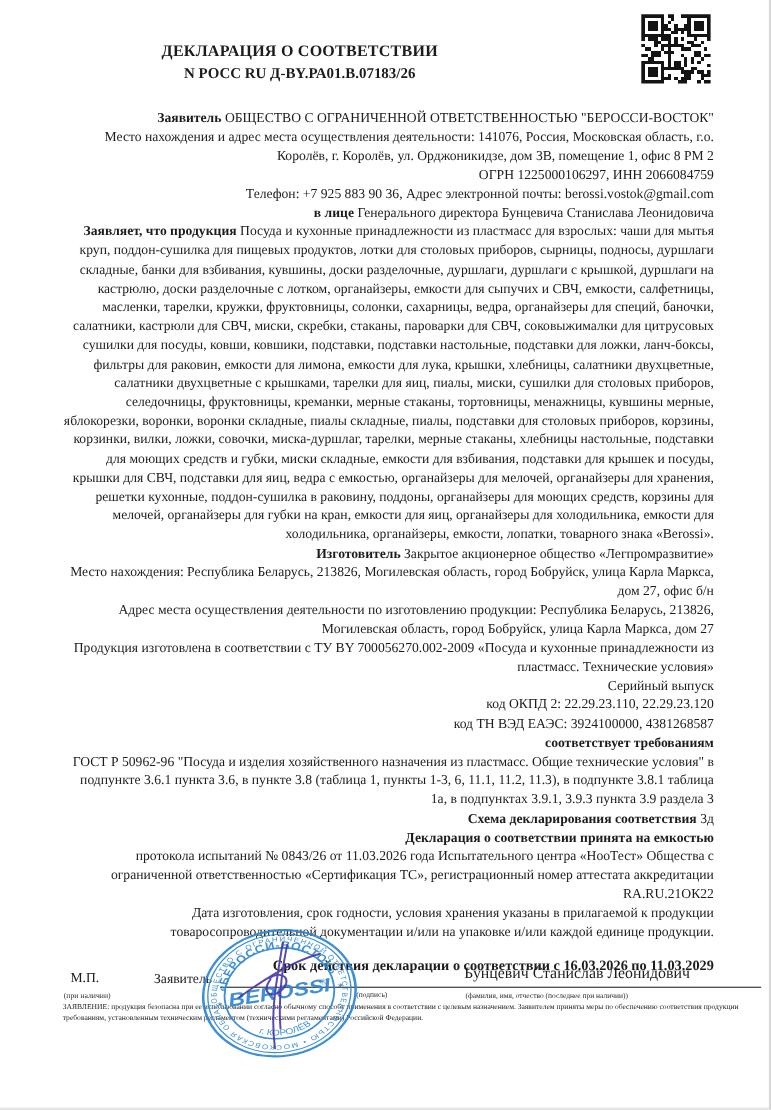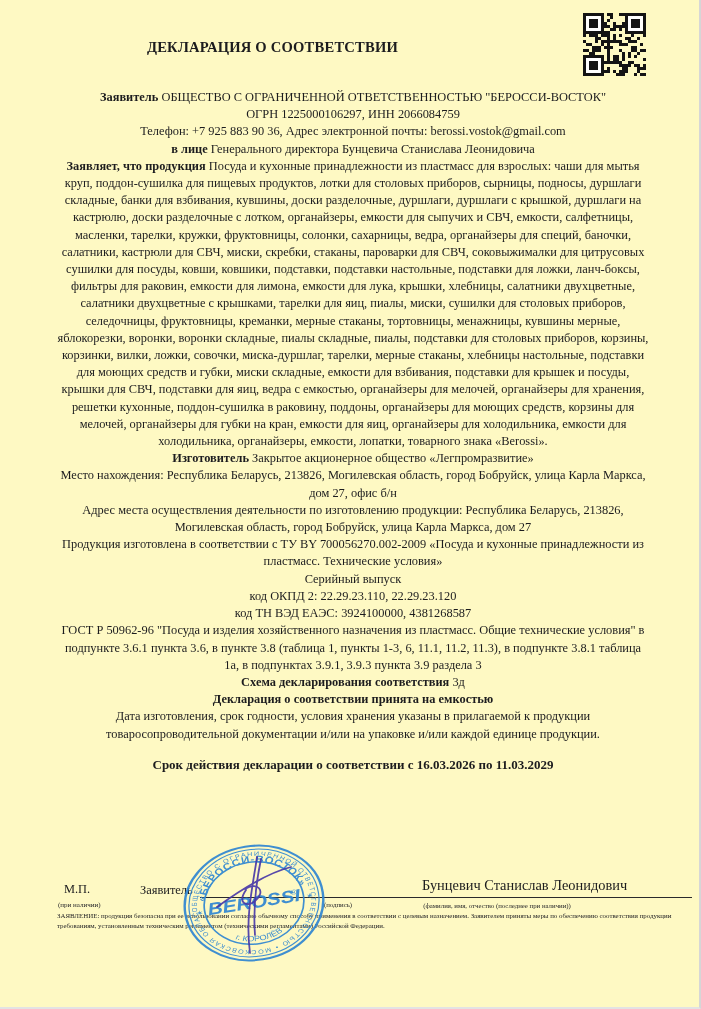--- a/index.html
+++ b/index.html
@@ -1,27 +1,27 @@
 <!DOCTYPE html>
 <html><head>
 <meta charset="utf-8">
 <style>
   html,body{margin:0;padding:0;background:#e8e8e8;}
   .page{
-    position:relative;width:701px;height:1009px;background:#fef9c3;
+    position:relative;width:701px;height:1009px;background:#ffffff;
     font-family:"Liberation Serif","DejaVu Serif",serif;color:#1c1c1e;
     overflow:hidden;margin:0 auto;
     border-right:2px solid #d6d6d6;border-bottom:2px solid #e3e3e3;
     box-sizing:border-box;
   }
   .title-block{position:absolute;top:37px;left:0;width:545px;text-align:center;font-weight:bold;line-height:20px;}
   .title-l1{font-size:14.6px;letter-spacing:.2px;}
   .title-l2{font-size:13.6px;}
   .qr{position:absolute;left:583px;top:13px;width:63px;height:63px;}
-  .doc-body{position:absolute;left:57px;top:89px;width:592px;font-size:12.4px;line-height:17.2px;text-align:center;}
+  .doc-body{position:absolute;left:57px;top:99px;width:592px;font-size:12.4px;line-height:17.2px;text-align:right;}
   .para{margin:0;}
   .para .b{font-weight:bold;}
   .para.validity{margin-top:13px;font-size:13px;}
   .sig{position:absolute;font-size:12.4px;}
   .sig-mp{left:64px;top:882px;}
   .sig-mp-note{left:58px;top:901px;font-size:7px;color:#2a2a2c;}
   .sig-applicant{left:140px;top:883px;}
   .sig-line{position:absolute;left:200px;top:897px;width:492px;border-top:1.3px solid #2a2a2c;height:0;}
   .sig-caption{position:absolute;font-size:6.8px;color:#2a2a2c;text-align:center;}
   .cap-sign{left:268px;top:901px;width:140px;}
@@ -31,20 +31,21 @@
   .stamp{position:absolute;left:175px;top:841px;width:160px;height:126px;opacity:.92;}
   .autograph{position:absolute;left:195px;top:845px;width:130px;height:120px;}
 </style>
 </head>
 <body>
 
 <div class="page">
 
   <div class="title-block">
     <div class="title-l1">ДЕКЛАРАЦИЯ О СООТВЕТСТВИИ</div>
+    <div class="title-l2">N РОСС RU Д-BY.РА01.В.07183/26</div>
   </div>
 
   <svg class="qr" id="qr" viewBox="0 0 63 63" shape-rendering="crispEdges">
       <rect x="0" y="0" width="21" height="21" fill="#141414"></rect>
       <rect x="3" y="3" width="15" height="15" fill="#fff"></rect>
       <rect x="6" y="6" width="9" height="9" fill="#141414"></rect>
       <rect x="42" y="0" width="21" height="21" fill="#141414"></rect>
       <rect x="45" y="3" width="15" height="15" fill="#fff"></rect>
       <rect x="48" y="6" width="9" height="9" fill="#141414"></rect>
       <rect x="0" y="42" width="21" height="21" fill="#141414"></rect>
@@ -175,34 +176,37 @@
       <rect x="33" y="60" width="3" height="3" fill="#141414"></rect>
       <rect x="36" y="60" width="3" height="3" fill="#141414"></rect>
       <rect x="39" y="60" width="3" height="3" fill="#141414"></rect>
       <rect x="51" y="60" width="3" height="3" fill="#141414"></rect>
       <rect x="57" y="60" width="3" height="3" fill="#141414"></rect>
       <rect x="60" y="60" width="3" height="3" fill="#141414"></rect>
     </svg>
 
   <div class="doc-body">
       <p class="para"><span class="b">Заявитель </span><span>ОБЩЕСТВО С ОГРАНИЧЕННОЙ ОТВЕТСТВЕННОСТЬЮ "БЕРОССИ-ВОСТОК"</span></p>
+      <p class="para"><span>Место нахождения и адрес места осуществления деятельности: 141076, Россия, Московская область, г.о. Королёв, г. Королёв, ул. Орджоникидзе, дом 3В, помещение 1, офис 8 РМ 2</span></p>
       <p class="para"><span>ОГРН 1225000106297, ИНН 2066084759</span></p>
       <p class="para"><span>Телефон: +7 925 883 90 36, Адрес электронной почты: berossi.vostok@gmail.com</span></p>
       <p class="para"><span class="b">в лице </span><span>Генерального директора Бунцевича Станислава Леонидовича</span></p>
       <p class="para"><span class="b">Заявляет, что продукция </span><span>Посуда и кухонные принадлежности из пластмасс для взрослых: чаши для мытья круп, поддон-сушилка для пищевых продуктов, лотки для столовых приборов, сырницы, подносы, дуршлаги складные, банки для взбивания, кувшины, доски разделочные, дуршлаги, дуршлаги с крышкой, дуршлаги на кастрюлю, доски разделочные с лотком, органайзеры, емкости для сыпучих и СВЧ, емкости, салфетницы, масленки, тарелки, кружки, фруктовницы, солонки, сахарницы, ведра, органайзеры для специй, баночки, салатники, кастрюли для СВЧ, миски, скребки, стаканы, пароварки для СВЧ, соковыжималки для цитрусовых сушилки для посуды, ковши, ковшики, подставки, подставки настольные, подставки для ложки, ланч-боксы, фильтры для раковин, емкости для лимона, емкости для лука, крышки, хлебницы, салатники двухцветные, салатники двухцветные с крышками, тарелки для яиц, пиалы, миски, сушилки для столовых приборов, селедочницы, фруктовницы, креманки, мерные стаканы, тортовницы, менажницы, кувшины мерные, яблокорезки, воронки, воронки складные, пиалы складные, пиалы, подставки для столовых приборов, корзины, корзинки, вилки, ложки, совочки, миска-дуршлаг, тарелки, мерные стаканы, хлебницы настольные, подставки для моющих средств и губки, миски складные, емкости для взбивания, подставки для крышек и посуды, крышки для СВЧ, подставки для яиц, ведра с емкостью, органайзеры для мелочей, органайзеры для хранения, решетки кухонные, поддон-сушилка в раковину, поддоны, органайзеры для моющих средств, корзины для мелочей, органайзеры для губки на кран, емкости для яиц, органайзеры для холодильника, емкости для холодильника, органайзеры, емкости, лопатки, товарного знака «Berossi».</span></p>
       <p class="para"><span class="b">Изготовитель </span><span>Закрытое акционерное общество «Легпромразвитие»</span></p>
       <p class="para"><span>Место нахождения: Республика Беларусь, 213826, Могилевская область, город Бобруйск, улица Карла Маркса, дом 27, офис б/н</span></p>
       <p class="para"><span>Адрес места осуществления деятельности по изготовлению продукции: Республика Беларусь, 213826, Могилевская область, город Бобруйск, улица Карла Маркса, дом 27</span></p>
       <p class="para"><span>Продукция изготовлена в соответствии с ТУ BY 700056270.002-2009 «Посуда и кухонные принадлежности из пластмасс. Технические условия»</span></p>
       <p class="para"><span>Серийный выпуск</span></p>
       <p class="para"><span>код ОКПД 2: 22.29.23.110, 22.29.23.120</span></p>
       <p class="para"><span>код ТН ВЭД ЕАЭС: 3924100000, 4381268587</span></p>
+      <p class="para"><span class="b">соответствует требованиям</span></p>
       <p class="para"><span>ГОСТ Р 50962-96 "Посуда и изделия хозяйственного назначения из пластмасс. Общие технические условия" в подпункте 3.6.1 пункта 3.6, в пункте 3.8 (таблица 1, пункты 1-3, 6, 11.1, 11.2, 11.3), в подпункте 3.8.1 таблица 1а, в подпунктах 3.9.1, 3.9.3 пункта 3.9 раздела 3</span></p>
       <p class="para"><span class="b">Схема декларирования соответствия </span><span>3д</span></p>
       <p class="para"><span class="b">Декларация о соответствии принята на емкостью</span></p>
+      <p class="para"><span>протокола испытаний № 0843/26 от 11.03.2026 года Испытательного центра «НооТест» Общества с ограниченной ответственностью «Сертификация ТС», регистрационный номер аттестата аккредитации RA.RU.21ОК22</span></p>
       <p class="para"><span>Дата изготовления, срок годности, условия хранения указаны в прилагаемой к продукции товаросопроводительной документации и/или на упаковке и/или каждой единице продукции.</span></p>
       <p class="para validity"><span class="b">Срок действия декларации о соответствии с 16.03.2026 по 11.03.2029</span></p>
     </div>
 
   <div class="sig sig-mp">М.П.</div>
   <div class="sig sig-mp-note">(при наличии)</div>
   <div class="sig sig-applicant">Заявитель</div>
   <div class="sig-line"></div>
   <div class="sig-caption cap-sign">(подпись)</div>
   <div class="sig sig-name">Бунцевич Станислав Леонидович</div>

